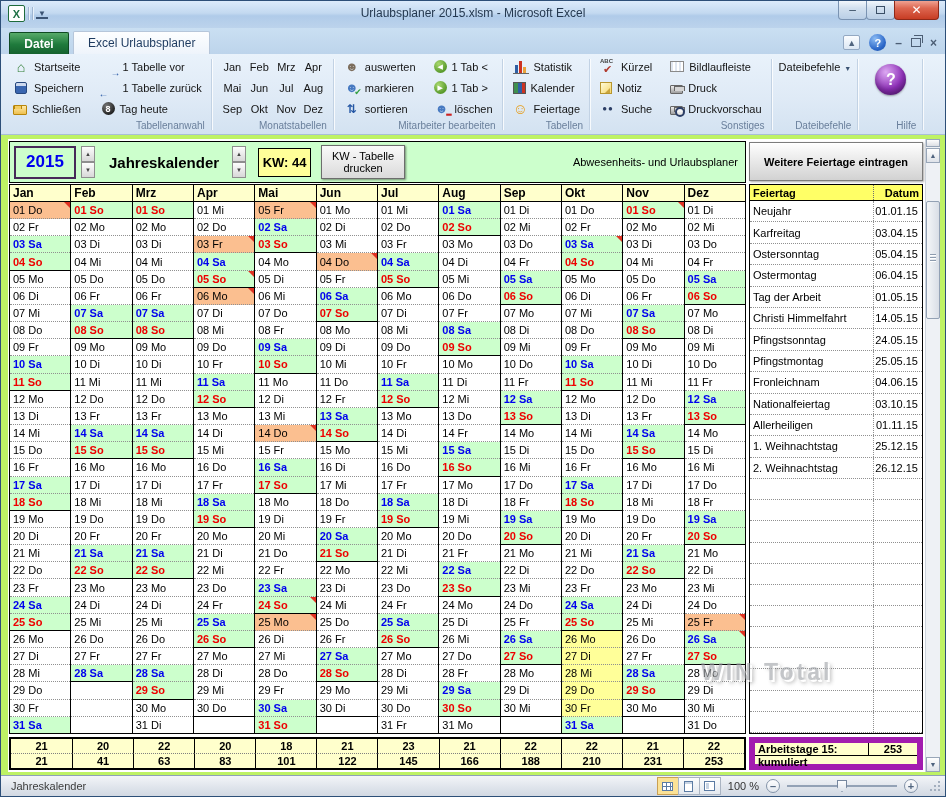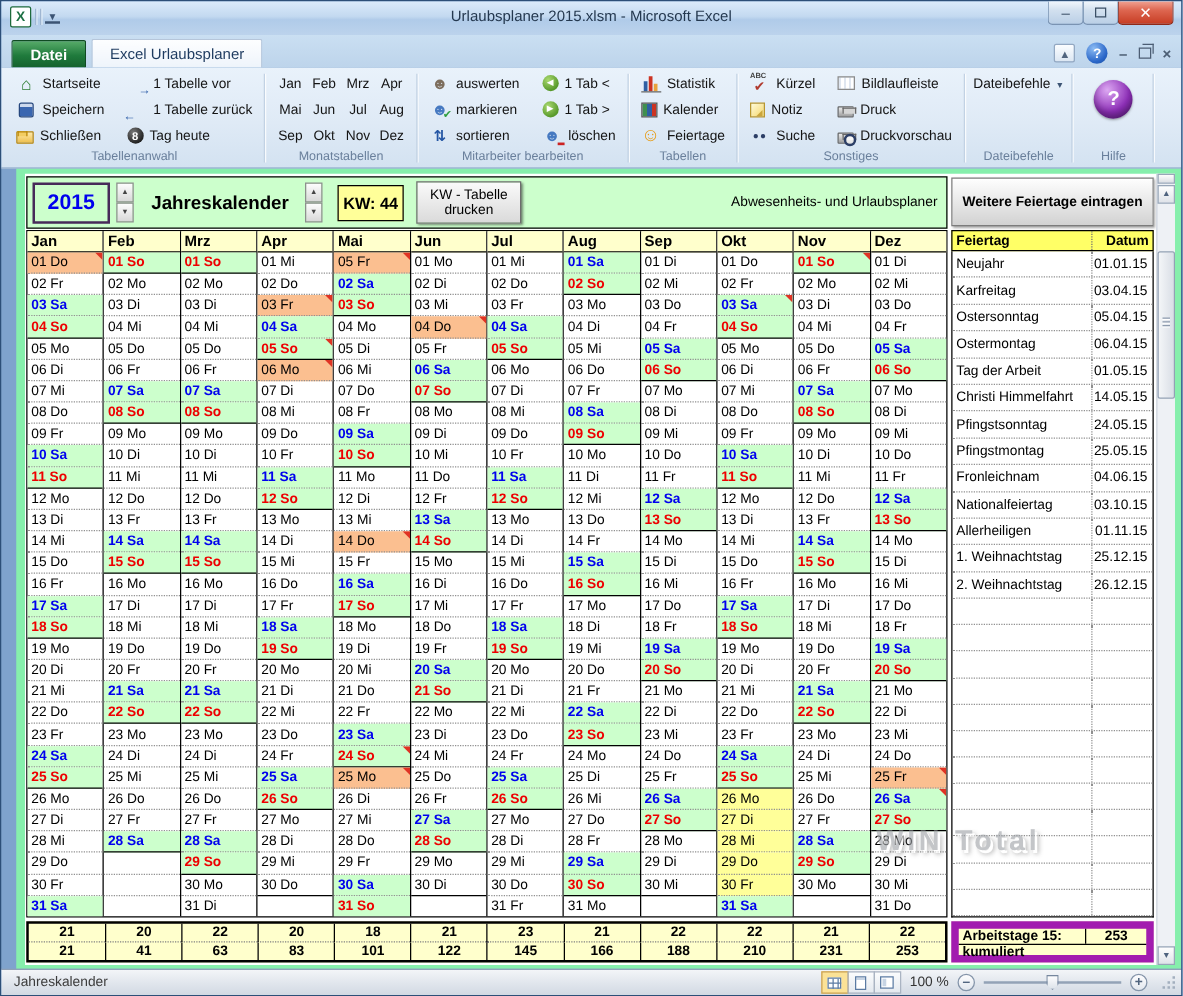--- a/index.html
+++ b/index.html
@@ -33,21 +33,21 @@
     color:#fff;font-size:11px;font-weight:bold;display:flex;align-items:center;justify-content:center;}
   .mini{color:#4c5e74;font-size:12px;font-weight:bold;line-height:12px;}
   .mini-restore{width:10px;height:9px;border:1px solid #4c5e74;position:relative;}
   .mini-restore::after{content:"";position:absolute;left:2px;top:-4px;width:8px;height:7px;border:1px solid #4c5e74;border-bottom:none;border-left:none;}
   
   .ribbon{height:81px;flex:none;background:linear-gradient(#e9f2fb,#dfeaf6 55%,#d3e2f1);border-bottom:1px solid #a9bed6;display:flex;padding:1px 0 0 2px;}
   .rgroup{display:flex;flex-direction:column;position:relative;padding:1px 7px 0 7px;}
   .rgroup::after{content:"";position:absolute;right:0;top:4px;bottom:4px;width:1px;background:#c2d2e4;box-shadow:1px 0 0 rgba(255,255,255,.8);}
   .gbody{flex:1;display:flex;gap:12px;}
   .gcol{display:flex;flex-direction:column;justify-content:space-around;}
-  .glabel{height:15px;font-size:10px;color:#697f9b;text-align:center;line-height:14px;}
+  .glabel{height:15px;font-size:10px;color:#697f9b;text-align:right;line-height:14px;}
   .rbtn{display:flex;align-items:center;gap:5px;height:19px;font-size:11px;color:#141414;padding:0 3px;white-space:nowrap;}
   .mgrid{display:grid;grid-template-columns:repeat(4,27px);align-content:space-around;height:100%;}
   .mbtn{font-size:11px;color:#141414;text-align:center;line-height:18px;}
   .dropbtn{display:flex;align-items:flex-start;padding-top:5px;}
   .dropbtn .lbl{font-size:11px;color:#141414;}
   .dropbtn .arr{font-size:7px;color:#3c5474;margin:4px 0 0 4px;}
   .help-ball{width:31px;height:31px;border-radius:50%;margin:8px 10px 0 10px;
     background:radial-gradient(circle at 35% 26%,#dca8f2,#8e2fb8 58%,#5e1d82);
     color:#fff;font-weight:bold;font-size:16px;display:flex;align-items:center;justify-content:center;
     box-shadow:inset 0 -4px 6px rgba(0,0,0,.28),0 1px 2px rgba(0,0,0,.35);}
@@ -80,21 +80,21 @@
   .ic-abc-check::before{content:"ABC";position:absolute;top:-1px;left:0;font-size:6px;font-weight:bold;color:#444;letter-spacing:0;}
   .ic-abc-check::after{content:"✔";position:absolute;bottom:-2px;left:3px;font-size:11px;color:#b03a2e;font-weight:bold;}
   .ic-note{width:12px;height:12px;border:1px solid #b8962e;background:linear-gradient(135deg,#fffbd8,#f5d76e);}
   .ic-note::after{content:"";position:absolute;right:1px;bottom:0;width:0;height:0;border-left:5px solid transparent;border-bottom:5px solid #caa53d;}
   .ic-search-binoculars::before{content:"●●";font-size:8px;letter-spacing:1px;color:#2c3e66;}
   .ic-scrollbar-grid{width:14px;height:11px;border:1px solid #8a8a8a;background:repeating-linear-gradient(90deg,#dfe6f0 0 2px,#fff 2px 4px);}
   .ic-printer,.ic-print-preview{width:13px;height:9px;border:1px solid #666;border-radius:1px;background:linear-gradient(#ececec,#9f9f9f);margin-top:4px;}
   .ic-printer::before,.ic-print-preview::before{content:"";position:absolute;top:0;left:3px;width:9px;height:4px;background:#d5d5d5;border:1px solid #666;border-bottom:none;}
   .ic-print-preview::after{content:"";position:absolute;right:-3px;bottom:-3px;width:6px;height:6px;border:2px solid #2c3e66;border-radius:50%;background:rgba(255,255,255,.75);}
   
-  .content{flex:1;display:flex;background:#86efac;padding:4px 5px 3px 7px;min-height:0;margin-left:12px;}
+  .content{flex:1;display:flex;background:#bef264;padding:4px 5px 3px 7px;min-height:0;}
   .sheet{flex:1;display:flex;background:#fff;min-width:0;}
   .leftmain{flex:1;display:flex;flex-direction:column;min-width:0;padding:2px 0 2px 1px;}
   .headerband{height:42px;flex:none;display:flex;}
   .greenband{width:737px;flex:none;background:#ccffcc;border:1px solid #000;display:flex;align-items:center;padding:0 4px;}
   .yearbox{width:62px;height:33px;background:#ccffcc;border:2px solid #472a59;display:flex;align-items:center;justify-content:center;
     color:#0000ee;font-size:17px;font-weight:bold;}
   .spin{width:14px;height:32px;display:flex;flex-direction:column;margin-left:5px;}
   .spin div{flex:1;border:1px solid #8e8e8e;background:linear-gradient(#fdfdfd,#d8d8d8);font-size:6px;color:#444;
     display:flex;align-items:center;justify-content:center;}
   .caltitle{font-size:15px;font-weight:bold;color:#000;margin:0 8px 0 14px;}

